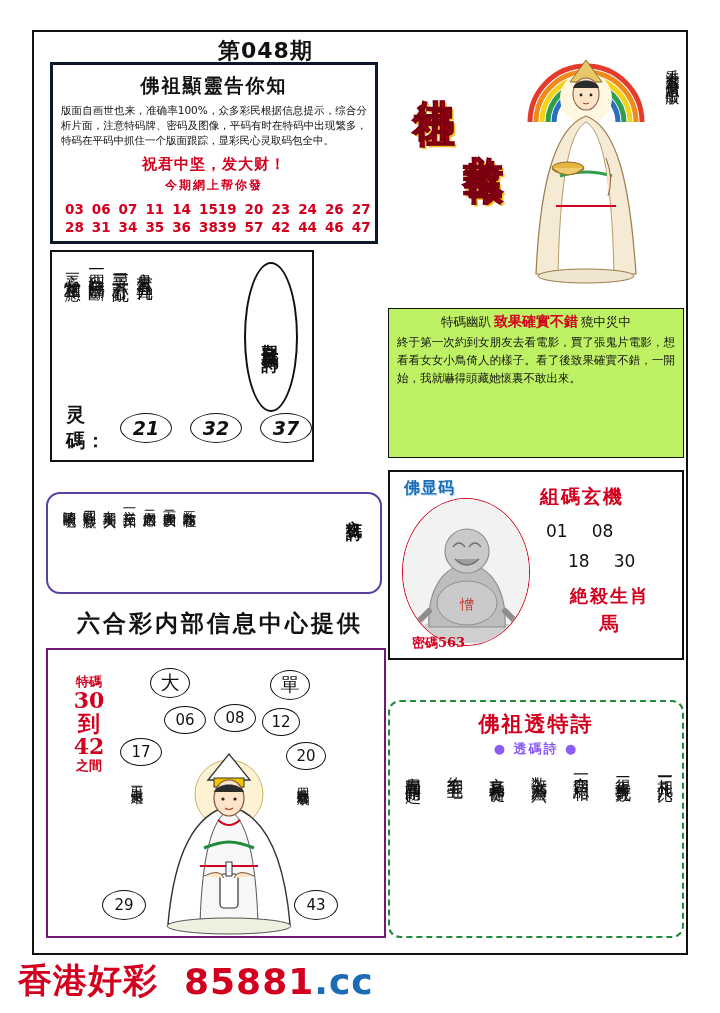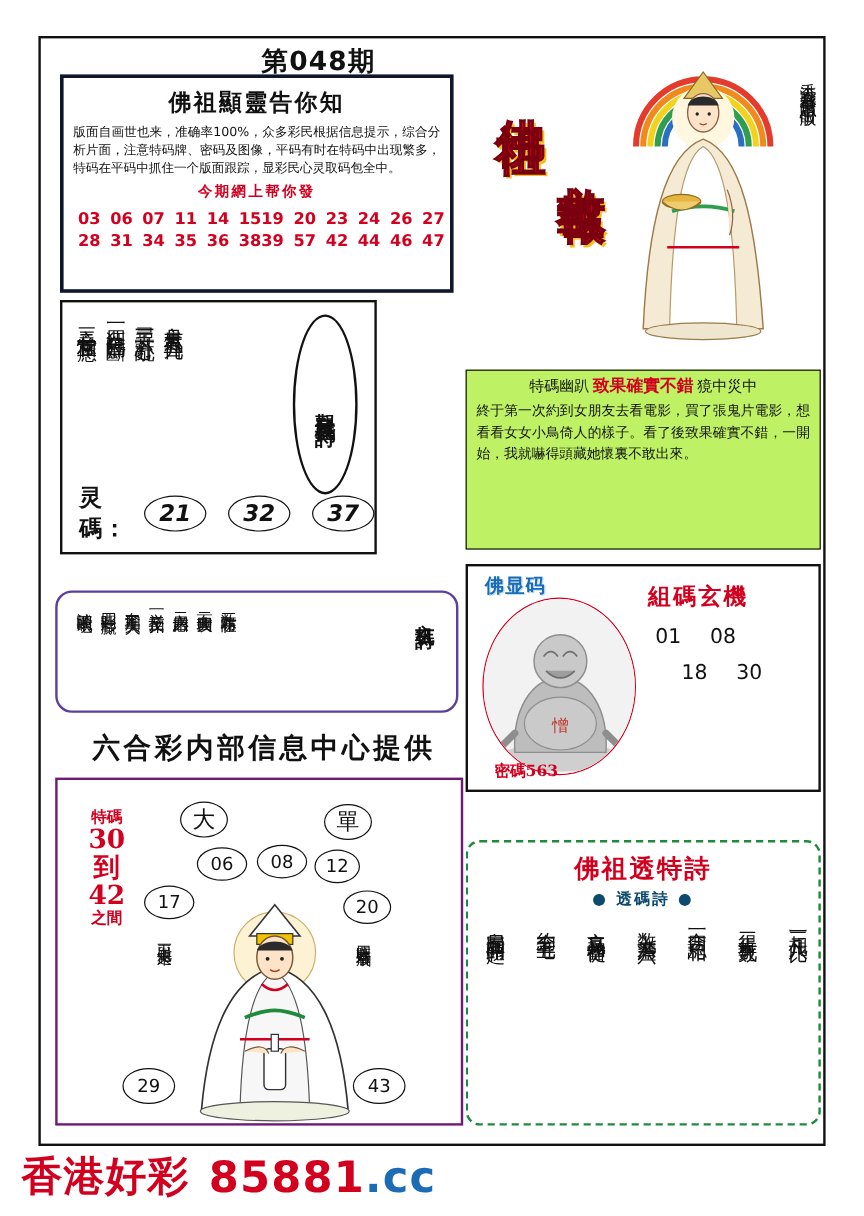--- a/index.html
+++ b/index.html
@@ -233,36 +233,36 @@
   .tsbox {
     position:absolute; left:388px; top:700px; width:296px; height:238px;
     border:2px dashed #1f8a3b; border-radius:12px; background:#fff;
   }
   .tsbox h2 {
     margin:8px 0 2px 0; text-align:center;
     font-size:21px; font-weight:bold; color:#d2001e; letter-spacing:2px;
     font-family:"DejaVu Serif", serif;
   }
   .tsbox .sub {
-    text-align:center; font-size:13px; color:#0c4a6e; font-weight:bold;
+    text-align:center; font-size:13px; color:#8b5cf6; font-weight:bold;
     letter-spacing:2px; font-family:"DejaVu Serif", serif;
   }
   .ts-cols {
     position:absolute; left:10px; top:62px; width:276px;
     display:flex; flex-direction:row-reverse; justify-content:space-between;
   }
   .ts-cols .vcol {
     font-size:16px; line-height:22px; letter-spacing:2px; width:24px;
     color:#111; font-family:"DejaVu Serif", serif;
   }
 
   
   .footer {
     position:absolute; left:0; bottom:6px; width:720px; height:52px;
-    display:flex; align-items:center; padding-left:18px; gap:16px;
+    display:flex; align-items:center; padding-left:18px; gap:26px;
   }
   .footer .cn {
     font-size:34px; font-weight:bold; color:#d2001e;
     font-family:"DejaVu Serif", serif; letter-spacing:1px;
   }
   .footer .num {
     font-size:36px; font-weight:bold; color:#d2001e;
     font-family:"DejaVu Sans", sans-serif; letter-spacing:1px;
   }
   .footer .num .cc { color:#1b6bb5; }
@@ -272,20 +272,21 @@
 
 <div class="page">
 
   <div class="sheet"></div>
 
   <div class="issue-title">第048期</div>
 
   <div class="notice">
     <h1>佛祖顯靈告你知</h1>
     <p>版面自画世也来，准确率100%，众多彩民根据信息提示，综合分析片面，注意特码牌、密码及图像，平码有时在特码中出现繁多，特码在平码中抓住一个版面跟踪，显彩民心灵取码包全中。</p>
+    <div class="red-line">祝君中坚，发大财！</div>
     <div class="red-line2">今期網上帮你發</div>
 
     <div class="numrow">
       <span class="grp">
         <span>03</span>
         <span>06</span>
         <span>07</span>
         <span>11</span>
         <span>14</span>
         <span>15</span>
@@ -472,20 +473,24 @@
     <div class="zuma-nums">
       <div class="r">
         <span>01</span>
         <span>08</span>
       </div>
       <div class="r second">
         <span>18</span>
         <span>30</span>
       </div>
     </div>
+    <div class="juesha">
+      <span>絶殺生肖</span>
+      <span class="ma">馬</span>
+    </div>
   </div>
 
   <div class="tsbox">
     <h2>佛祖透特詩</h2>
     <div class="sub">● 透碼詩 ●</div>
     <div class="ts-cols">
       <div class="vcol">三相一凡八比</div>
       <div class="vcol">三得步事九数</div>
       <div class="vcol">合一四認相一</div>
       <div class="vcol">数七六清差六</div>

